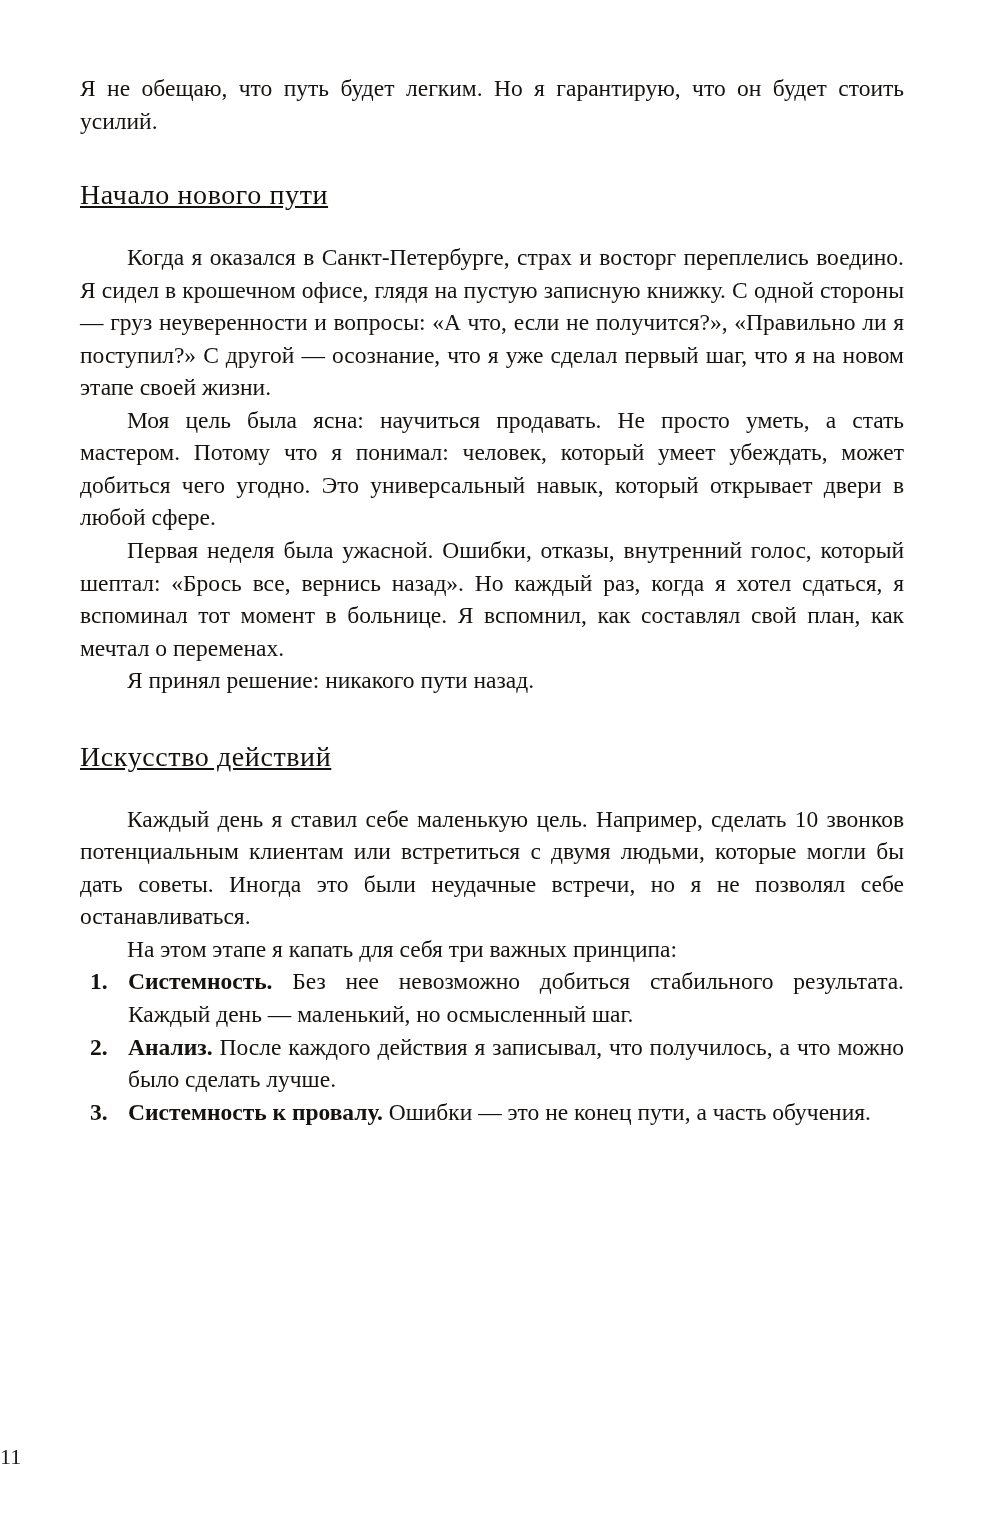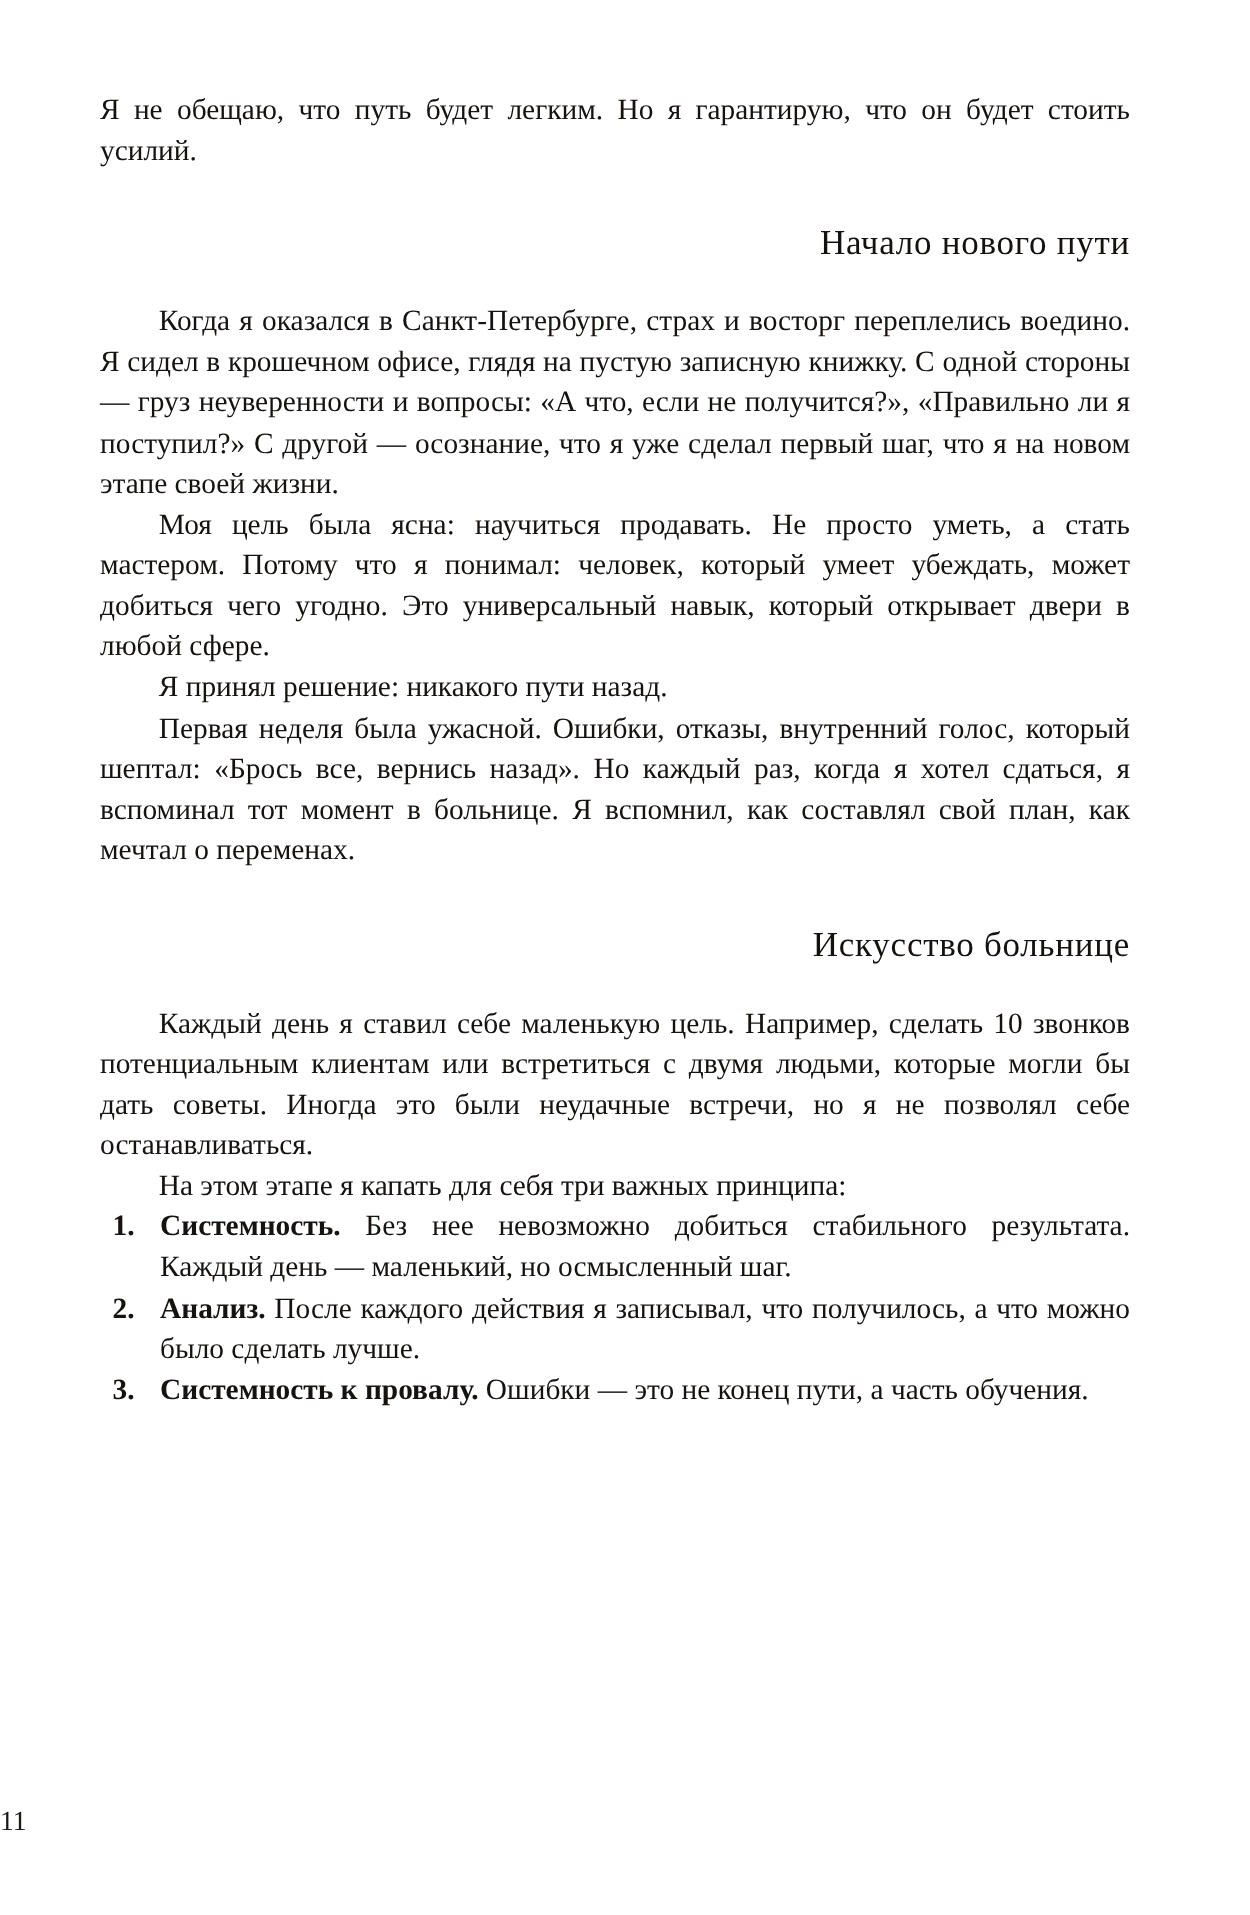--- a/index.html
+++ b/index.html
@@ -32,23 +32,24 @@
   p.para.indent {
     text-indent: 2.0em;
   }
   p.para.noindent {
     text-indent: 0;
   }
   h2.heading {
     margin: 0;
     font-size: 28px;
     font-weight: normal;
-    text-align: right;
+    text-align: left;
     letter-spacing: 0.6px;
     color: #14110e;
+    text-decoration: underline;
   }
   .gap-after-intro { height: 42px; }
   .gap-after-heading { height: 30px; }
   .gap-before-heading { height: 44px; }
 
   ol.principles {
     margin: 0;
     padding: 0;
     list-style: none;
     counter-reset: principle;
@@ -92,27 +93,27 @@
 
     <div class="gap-after-intro"></div>
 
     <h2 class="heading">Начало нового пути</h2>
 
     <div class="gap-after-heading"></div>
 
     <div class="para-block">
       <p class="para indent">Когда я оказался в Санкт-Петербурге, страх и восторг переплелись воедино. Я сидел в крошечном офисе, глядя на пустую записную книжку. С одной стороны — груз неуверенности и вопросы: «А что, если не получится?», «Правильно ли я поступил?» С другой — осознание, что я уже сделал первый шаг, что я на новом этапе своей жизни.</p>
       <p class="para indent">Моя цель была ясна: научиться продавать. Не просто уметь, а стать мастером. Потому что я понимал: человек, который умеет убеждать, может добиться чего угодно. Это универсальный навык, который открывает двери в любой сфере.</p>
+      <p class="para indent">Первая неделя была ужасной. Ошибки, отказы, внутренний голос, который шептал: «Брось все, вернись назад». Но каждый раз, когда я хотел сдаться, я вспоминал тот момент в больнице. Я вспомнил, как составлял свой план, как мечтал о переменах.</p>
       <p class="para indent">Я принял решение: никакого пути назад.</p>
-      <p class="para indent">Первая неделя была ужасной. Ошибки, отказы, внутренний голос, который шептал: «Брось все, вернись назад». Но каждый раз, когда я хотел сдаться, я вспоминал тот момент в больнице. Я вспомнил, как составлял свой план, как мечтал о переменах.</p>
     </div>
 
     <div class="gap-before-heading"></div>
 
-    <h2 class="heading">Искусство больнице</h2>
+    <h2 class="heading">Искусство действий</h2>
 
     <div class="gap-after-heading"></div>
 
     <div class="para-block">
       <p class="para indent">Каждый день я ставил себе маленькую цель. Например, сделать 10 звонков потенциальным клиентам или встретиться с двумя людьми, которые могли бы дать советы. Иногда это были неудачные встречи, но я не позволял себе останавливаться.</p>
       <p class="para indent">На этом этапе я капать для себя три важных принципа:</p>
     </div>
 
     <ol class="principles">
       <li>

